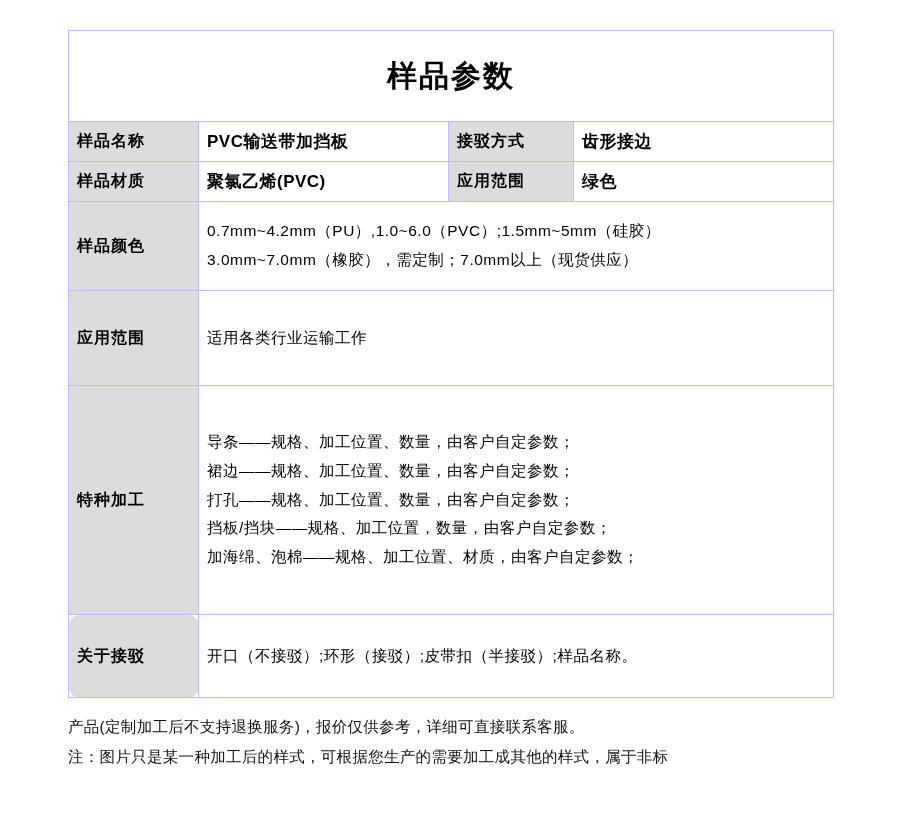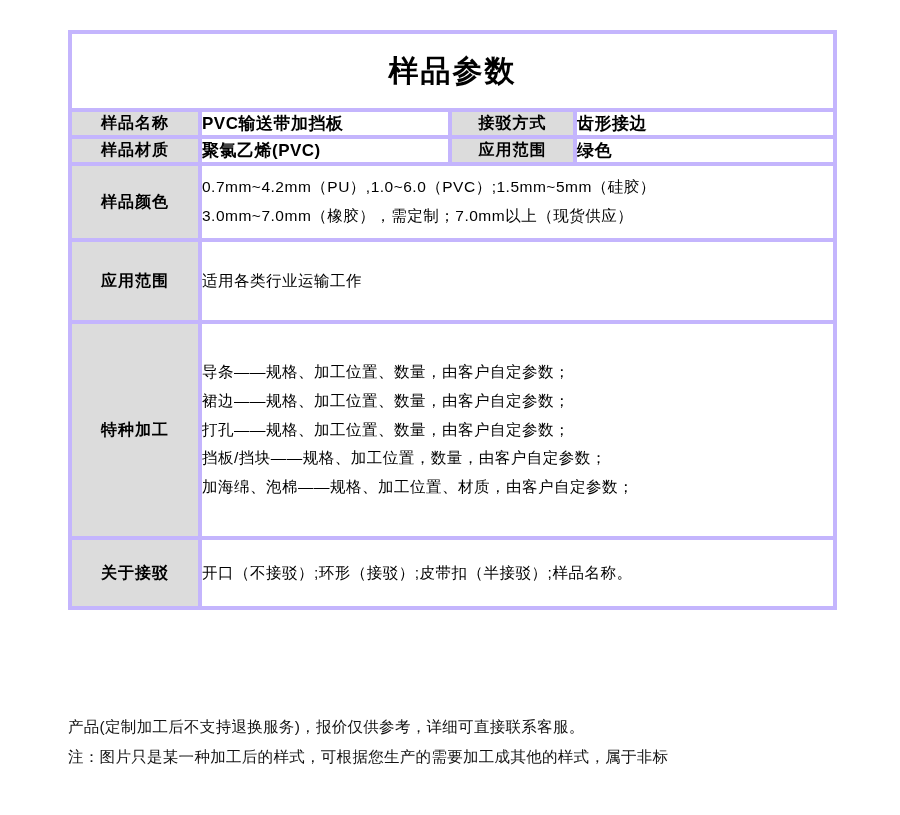--- a/index.html
+++ b/index.html
@@ -23,35 +23,35 @@
   .spec-table {
     position: absolute;
     left: 68px;
     top: 30px;
     width: 765px;
     border-collapse: collapse;
     table-layout: fixed;
     background: #ffffff;
   }
   .spec-table td {
-    border: 4px solid #c4b5fd;
-    padding: 0;
+    border: 1px solid #c4b5fd;
+    padding: 8px;
     vertical-align: middle;
   }
   .title-cell {
     text-align: center;
     font-size: 30px;
     font-weight: bold;
     letter-spacing: 2px;
     height: 74px;
     background: #ffffff;
   }
   .label-cell {
     background: #dcdcdc;
-    text-align: center;
+    text-align: left;
     font-size: 16px;
     font-weight: bold;
     letter-spacing: 1px;
     padding: 10px 4px;
   }
   .value-cell {
     background: #ffffff;
     font-size: 17px;
     font-weight: bold;
     padding: 10px 16px;
@@ -69,20 +69,21 @@
     height: 72px;
   }
   .row-scope td {
     height: 78px;
   }
   .row-special td {
     height: 212px;
   }
   .row-joint td {
     height: 66px;
+    border-radius: 11px;
   }
   .note {
     position: absolute;
     left: 68px;
     top: 712px;
     width: 775px;
     font-size: 15.5px;
     line-height: 1.95;
     color: #111111;
     letter-spacing: 0.3px;

